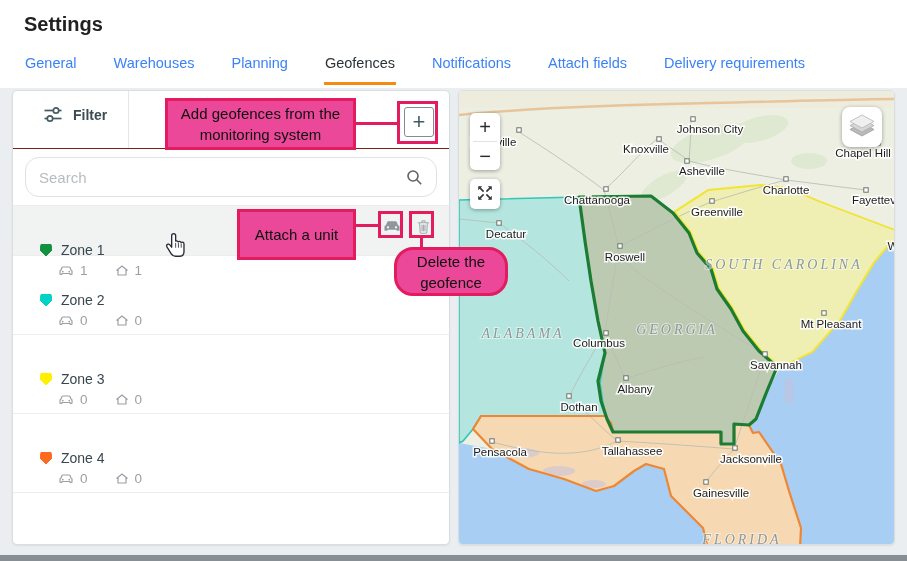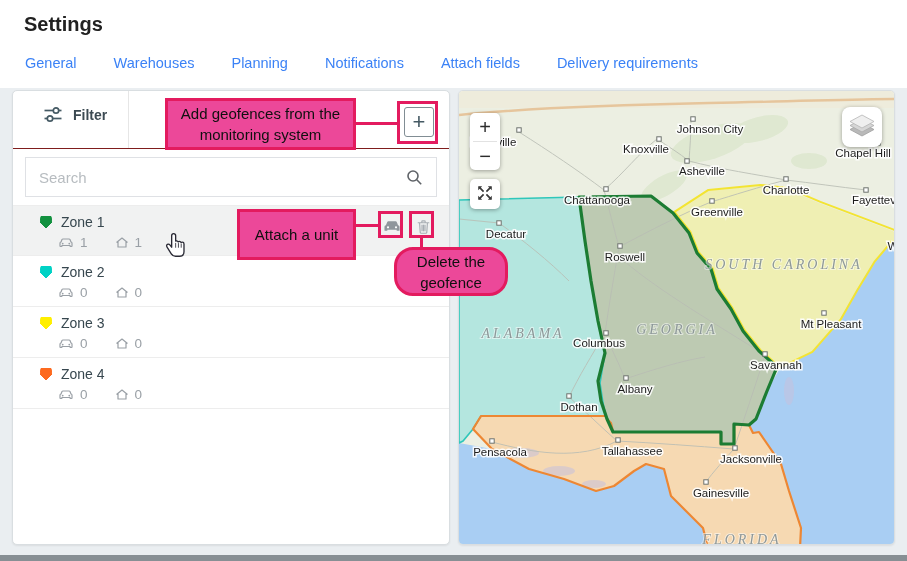--- a/index.html
+++ b/index.html
@@ -27,29 +27,29 @@
   
   .filter-row{position:relative;height:57px;border-bottom:1px solid #7f1d1d;}
   .filter-btn{position:absolute;left:24px;top:14px;display:flex;align-items:center;gap:10px;
               background:none;border:none;font-family:inherit;font-size:14px;font-weight:bold;color:#3c4a52;cursor:pointer;}
   .filter-divider{position:absolute;left:115px;top:0;bottom:0;width:1px;background:#e6e6e6;}
   .plus-btn{position:absolute;left:391px;top:16px;width:30px;height:30px;background:#fff;
             border:1.5px solid #818d94;border-radius:3px;font-size:22px;line-height:26px;color:#455a64;
             text-align:center;padding:0;cursor:pointer;font-family:inherit;}
   .search-wrap{position:relative;height:56px;}
   .search-input{position:absolute;left:12px;top:8px;width:412px;height:40px;box-sizing:border-box;
-                border:1px solid #dfe1e5;border-radius:0;padding:0 40px 0 13px;font-size:15px;
+                border:1px solid #dfe1e5;border-radius:14px;padding:0 40px 0 13px;font-size:15px;
                 font-family:inherit;color:#333;outline:none;}
   .search-input::placeholder{color:#b7bcc0;}
   .search-icon{position:absolute;right:26px;top:20px;}
   
   .zone-row{position:relative;height:51px;border-bottom:1px solid #ededed;box-sizing:border-box;}
   .zone-row:first-child{border-top:1px solid #ededed;}
   .zone-row.hl{background:#f1f2f2;}
-  .zrow-main{display:flex;align-items:center;gap:9px;padding:8px 0 0 27px;}
+  .zrow-main{display:flex;align-items:center;gap:9px;padding:8px 0 0 27px;margin-top:28px;}
   .zname{font-size:14px;color:#37474f;}
   .zcounts{display:flex;align-items:center;padding:5px 0 0 45px;font-size:13.5px;color:#9aa0a6;}
   .cnum{margin-left:6px;}
   .cicon{display:inline-flex;}
   .cicon.gap{margin-left:27px;}
   .row-act{position:absolute;top:10px;width:22px;height:24px;background:none;border:none;padding:0;cursor:pointer;}
   .row-act.car{right:46px;}
   .row-act.del{right:15px;}
   
   .mapctl{position:absolute;background:#fff;border-radius:5px;box-shadow:0 1px 4px rgba(0,0,0,.35);}
@@ -77,20 +77,21 @@
 </style>
 </head>
 <body>
 
 <div class="header">
   <div class="page-title">Settings</div>
   <div class="tabs" id="tabs">
       <div class="tab">General</div>
       <div class="tab">Warehouses</div>
       <div class="tab">Planning</div>
+      <div class="tab active">Geofences</div>
       <div class="tab">Notifications</div>
       <div class="tab">Attach fields</div>
       <div class="tab">Delivery requirements</div>
     </div>
 </div>
 
 <div class="card" id="panel">
   <div class="filter-row">
     <button class="filter-btn">
       <span class="cicon">

